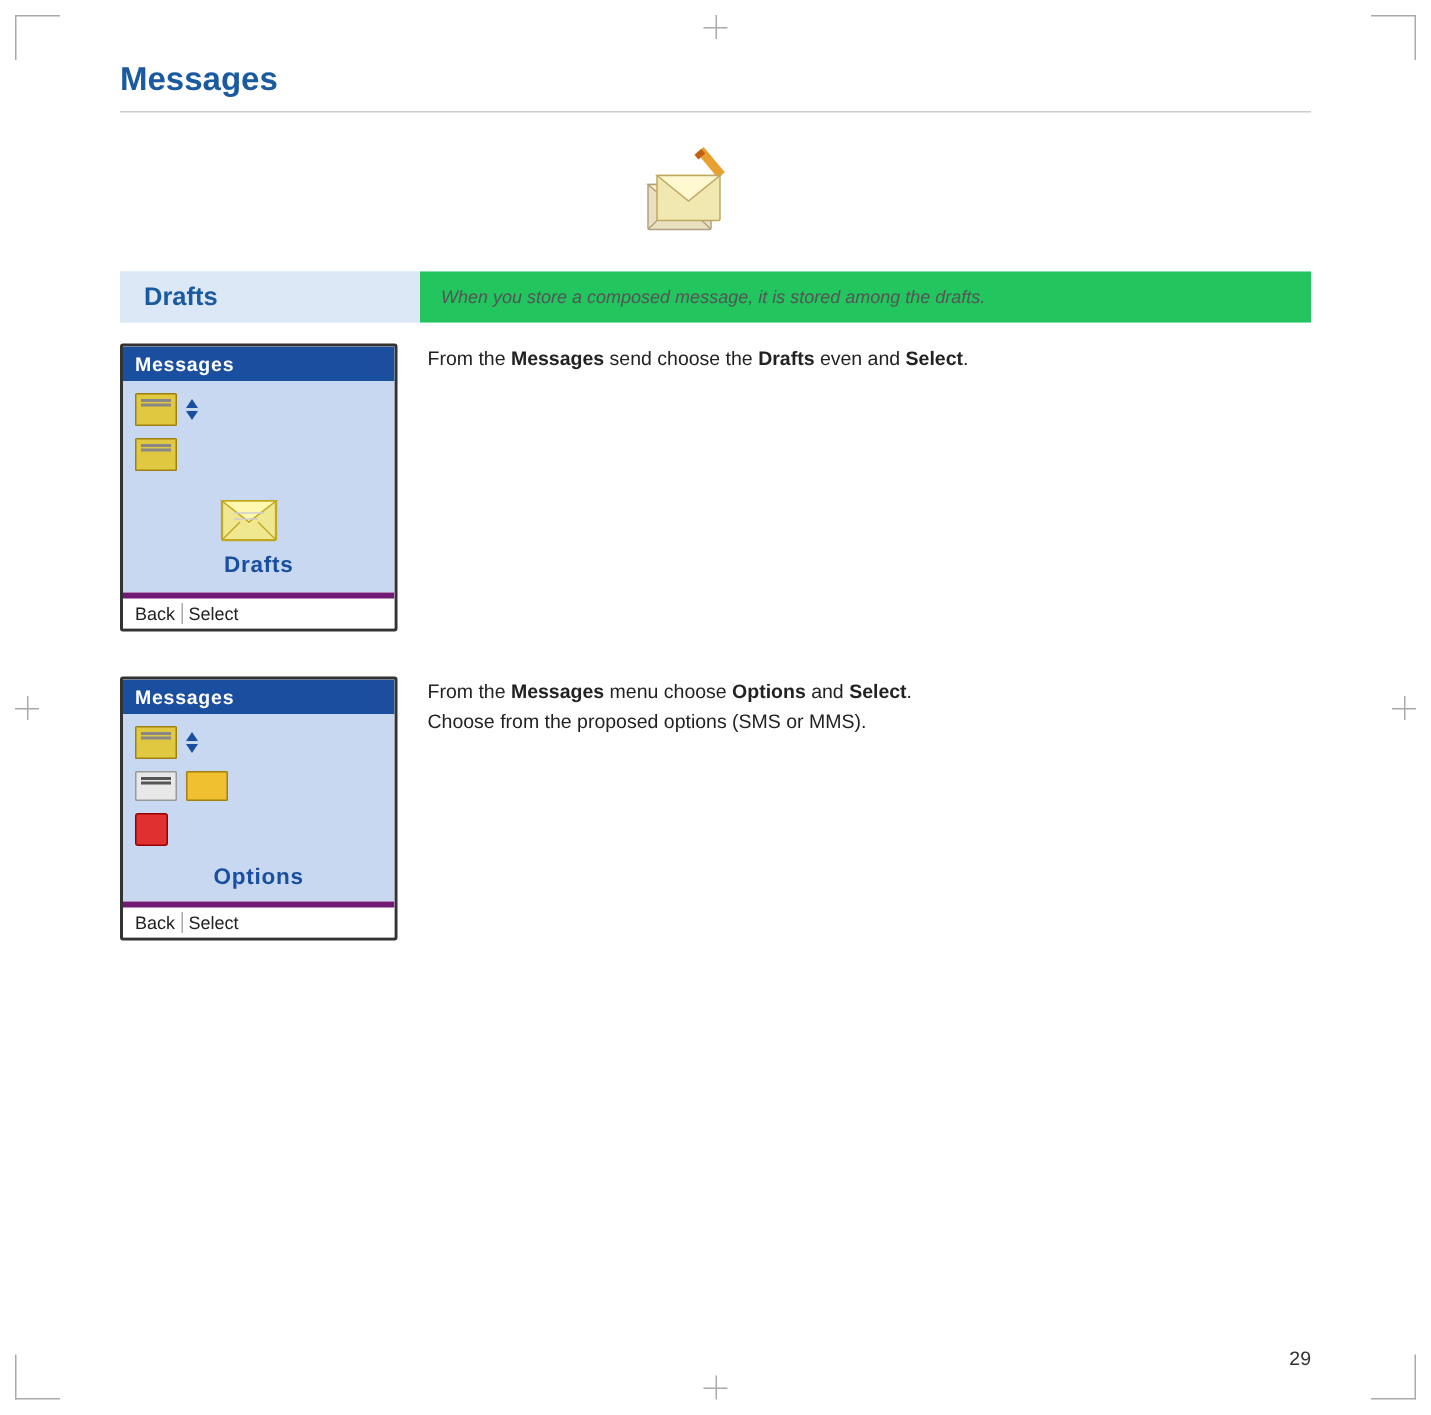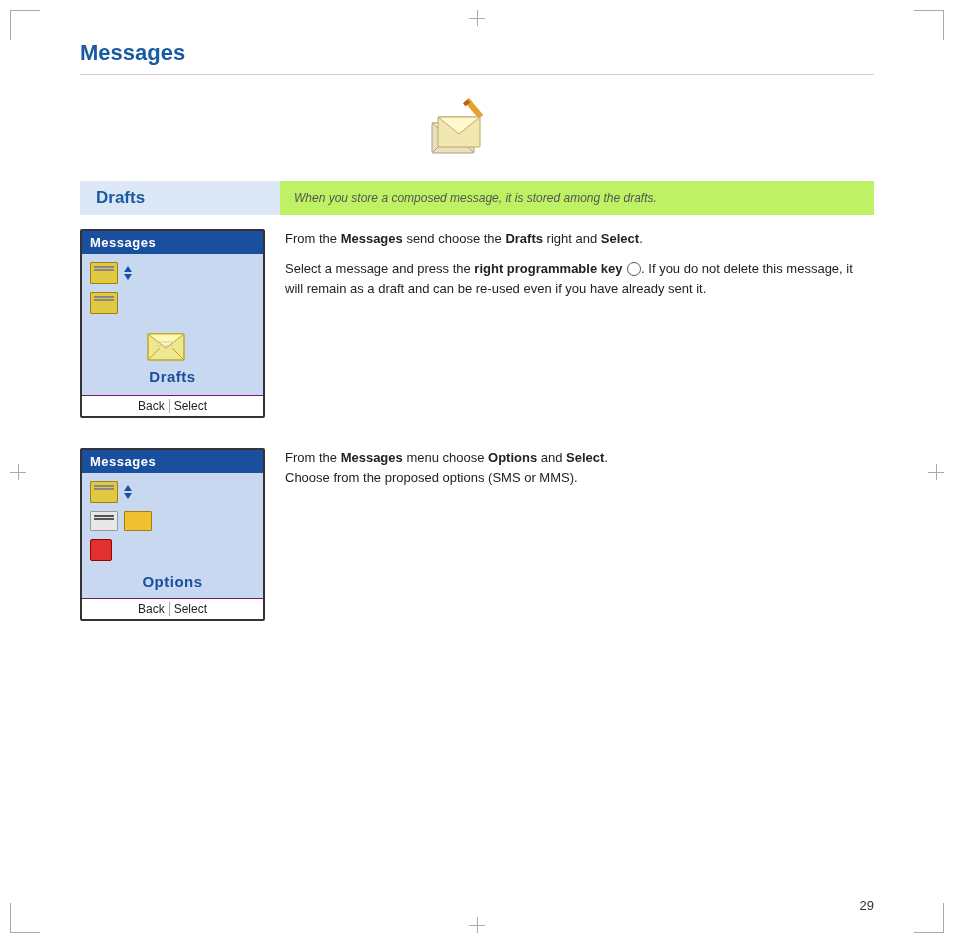--- a/index.html
+++ b/index.html
@@ -98,21 +98,21 @@
       padding: 7px 16px;
       font-size: 17px;
       font-weight: bold;
       color: #1a5aa0;
       min-width: 200px;
       display: flex;
       align-items: center;
     }
 
     .section-desc-cell {
-      background: #bef264;
+      background: #22c55e;
       padding: 7px 14px;
       font-style: italic;
       color: #555;
       font-size: 12px;
       flex: 1;
       display: flex;
       align-items: center;
     }
 
     
@@ -199,23 +199,23 @@
       font-size: 15px;
       font-weight: bold;
       color: #1a4fa0;
       margin-top: 4px;
       letter-spacing: 0.5px;
     }
 
     .phone-softkey-bar {
       background: #fff;
       display: flex;
-      justify-content: center;
+      justify-content: flex-start;
       padding: 3px 8px;
-      border-top: 1px solid #701a75;
+      border-top: 4px solid #701a75;
       font-size: 12px;
       color: #222;
     }
 
     .phone-softkey-divider {
       width: 1px;
       background: #aaa;
       margin: 0 4px;
     }
 
@@ -372,24 +372,21 @@
         <div class="phone-softkey-bar">
           <span>Back</span>
           <div class="phone-softkey-divider"></div>
           <span>Select</span>
         </div>
       </div>
     </div>
 
     <div class="text-content">
       <p>
-        <span>From the </span><b>Messages</b><span> send choose the </span><b>Drafts</b><span> right and </span><b>Select</b><span>.</span>
-      </p>
-      <p>
-        <span>Select a message and press the </span><b>right programmable key</b> <span class="right-prog-key"></span><span>. If you do not delete this message, it will remain as a draft and can be re-used even if you have already sent it.</span>
+        <span>From the </span><b>Messages</b><span> send choose the </span><b>Drafts</b><span> even and </span><b>Select</b><span>.</span>
       </p>
     </div>
   </div>
 
 
   <div class="section-content">
 
     <div class="phone-screen">
       <div class="phone-screen-inner">
         <div class="phone-titlebar">Messages</div>

